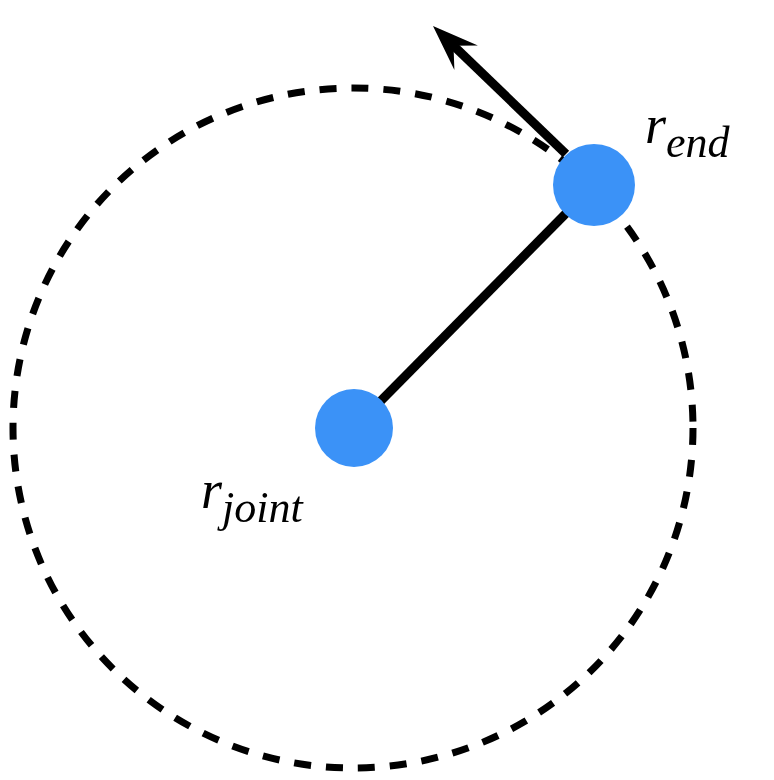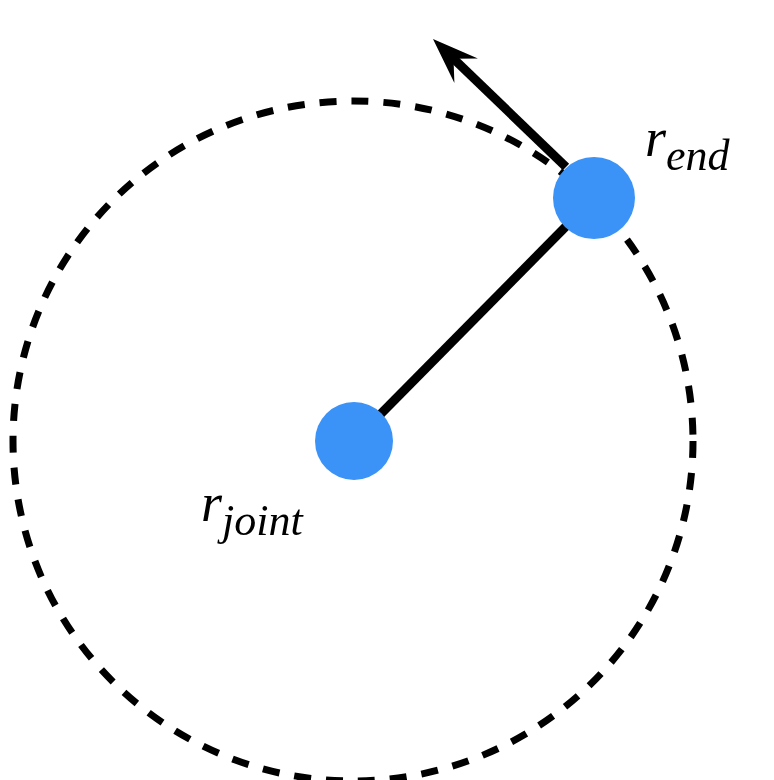--- a/index.html
+++ b/index.html
@@ -12,21 +12,20 @@
     width: 774px;
     height: 780px;
     overflow: hidden;
     font-family: "Liberation Serif", "DejaVu Serif", serif;
   }
   #diagram-root {
     position: relative;
     width: 774px;
     height: 708px;
     background: #ffffff;
-    margin-top: 13px;
   }
   #diagram-svg {
     position: absolute;
     top: 0;
     left: 0;
     width: 774px;
     height: 780px;
     display: block;
   }
   .math-label {

